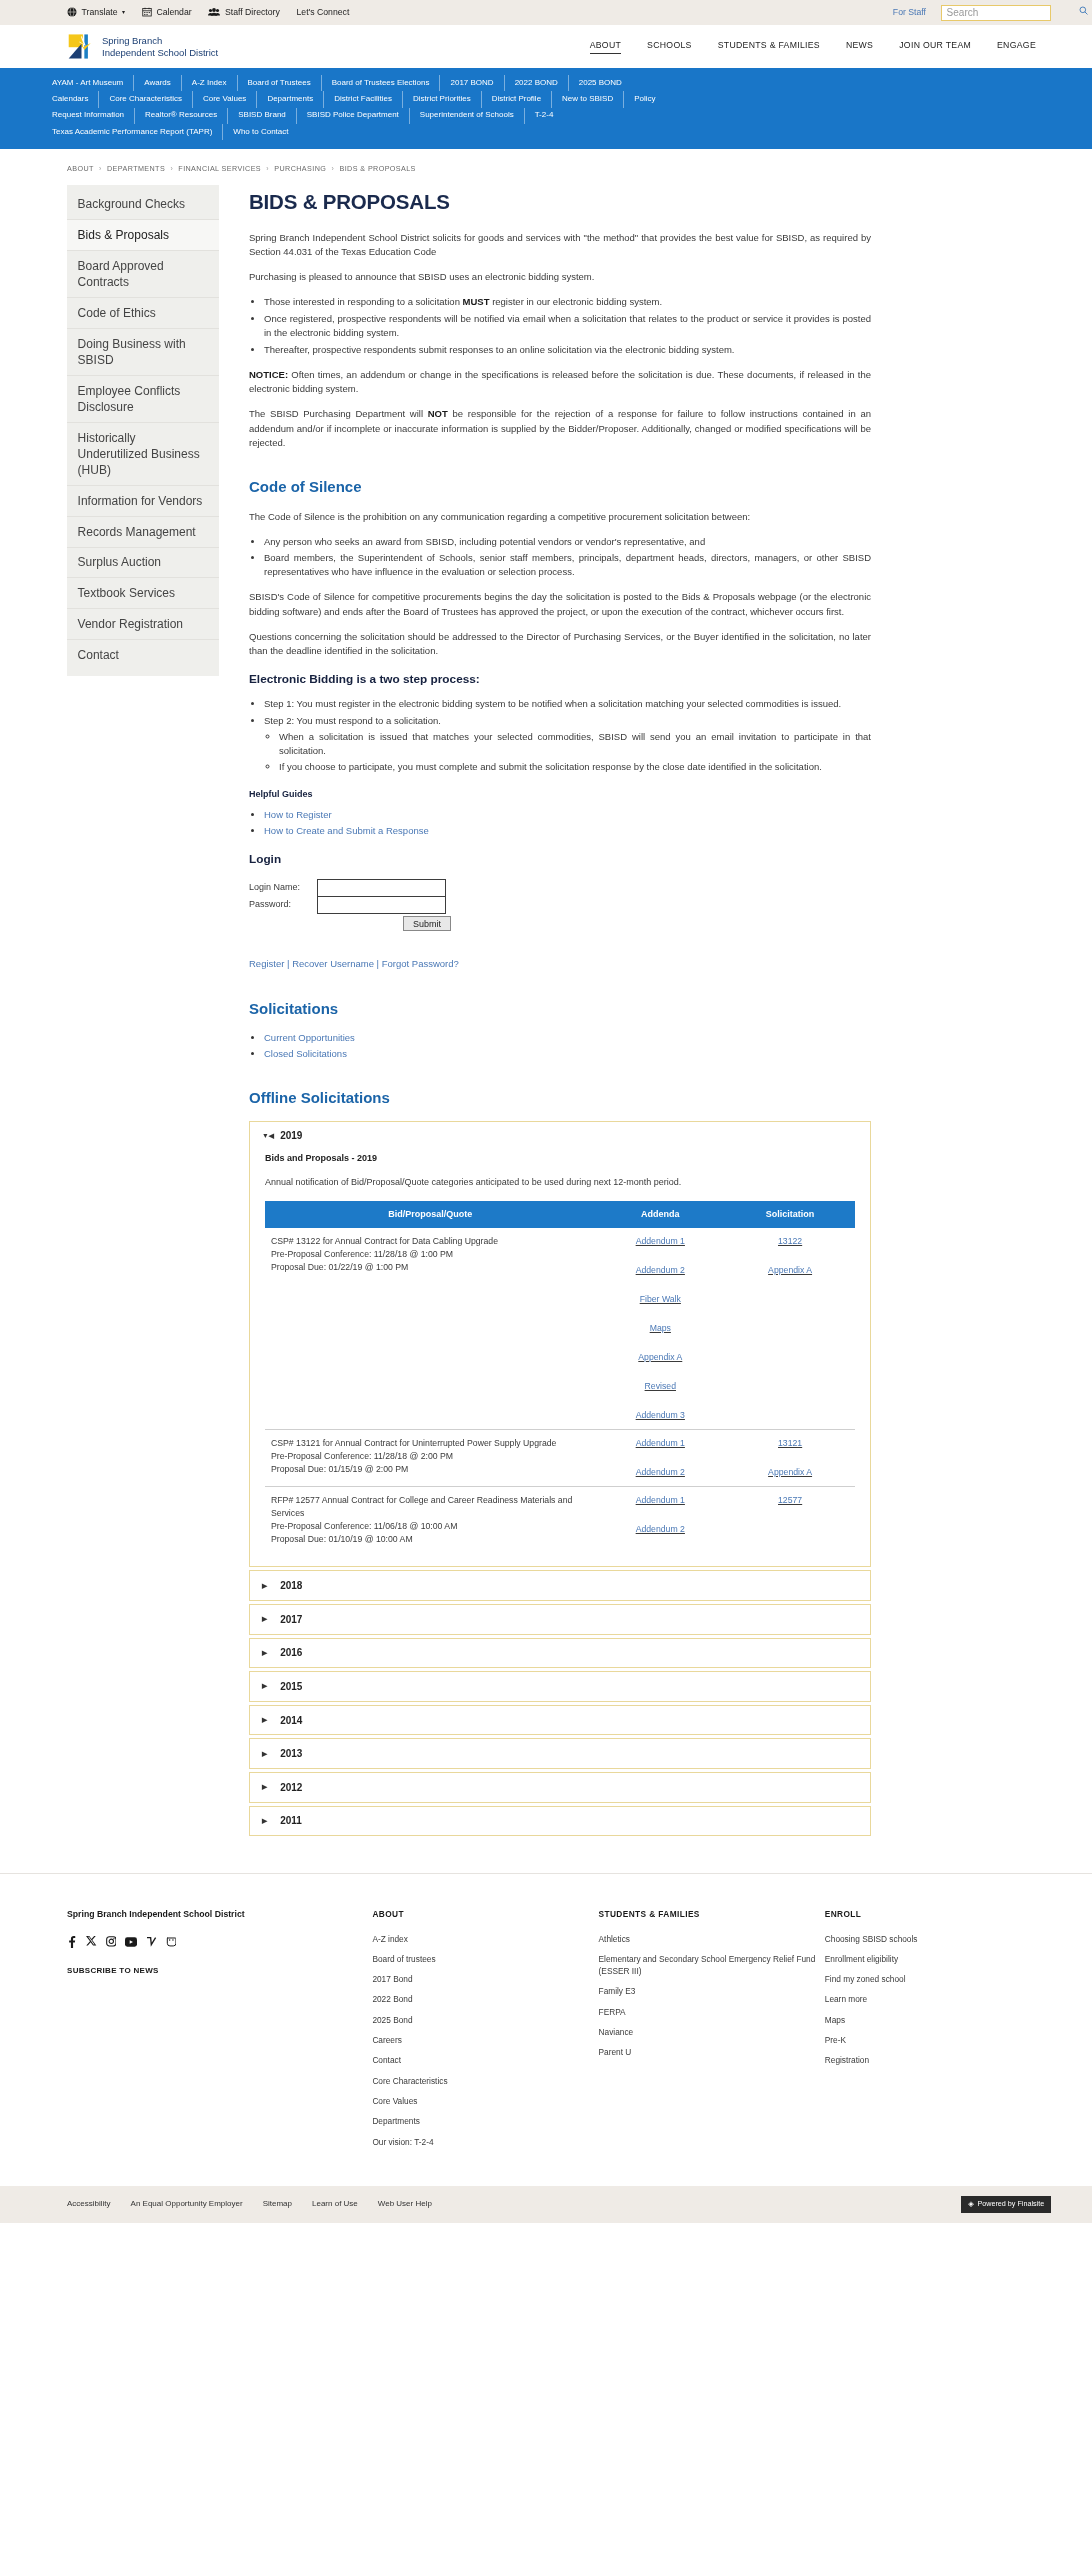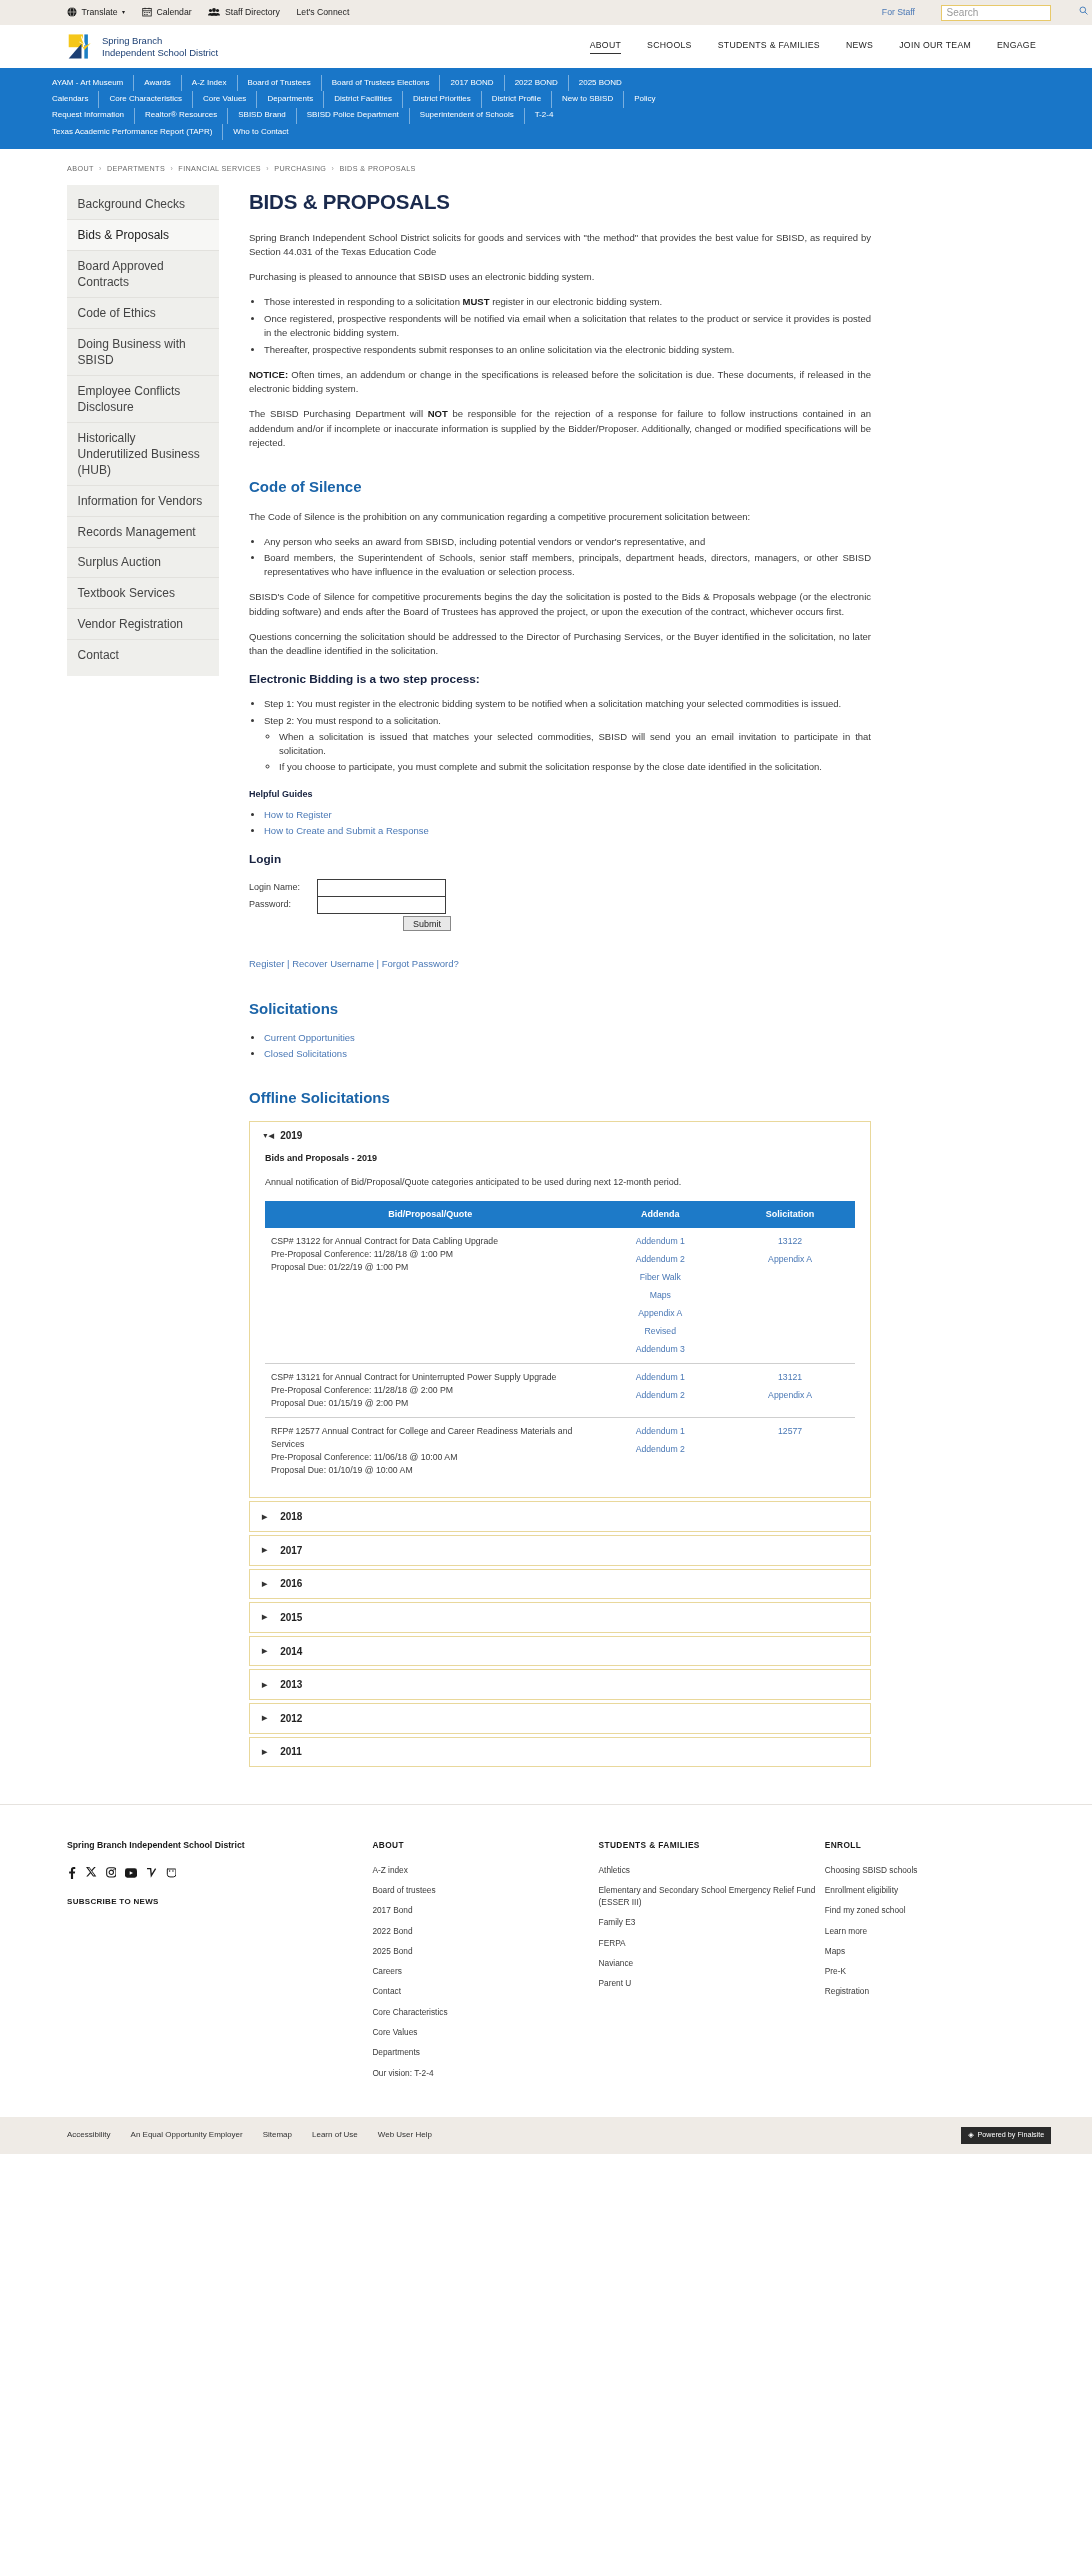--- a/index.html
+++ b/index.html
@@ -19,21 +19,21 @@
     height: 25px;
     display: flex;
     align-items: center;
     padding: 0 42px;
     font-size: 8.7px;
     color: #333;
   }
   .util-left { display: flex; align-items: center; gap: 16.7px; margin-left: 25px; }
   .util-item { display: flex; align-items: center; gap: 4.6px; cursor: pointer; color:#222; }
   .util-ico { display:inline-flex; align-items:center; justify-content:center; }
-  .util-right { margin-left: auto; display: flex; align-items: center; gap: 26px; }
+  .util-right { margin-left: auto; display: flex; align-items: center; gap: 15px; }
   .search-box {
     width: 110px; height: 16px; border: 0.8px solid #e8c96a; background: #fff;
     display: flex; align-items: center; padding: 0 4.6px;
   }
   .search-box input {
     border: none; outline: none; flex: 1; font-size: 10px;
     font-family: "Liberation Sans", sans-serif; color: #666; background: transparent;
   }
   .search-box input::placeholder { color: #9a9a9a; }
   .search-ico { color: #2f6fb5; font-size: 9px; }
@@ -135,21 +135,21 @@
   }
   table.sol-table thead th.col-bid { width: 56%; }
   table.sol-table thead th.col-add { width: 22%; }
   table.sol-table thead th.col-sol { width: 22%; }
   table.sol-table tbody td {
     font-size: 8.7px; padding: 6.8px 6px; vertical-align: top; color: #3a3a3a;
     border-bottom: 0.8px solid #cfcfcf;
   }
   table.sol-table tbody td.c { text-align: center; }
   table.sol-table tbody tr:last-child td { border-bottom: none; }
-  .link-stack { display: flex; flex-direction: column; gap: 5px; }
+  .link-stack { display: flex; flex-direction: column; gap: 16px; text-decoration: underline; }
   .cell-line { display: block; }
 
   
   .footer {
     background: #fff; border-top: 0.8px solid #e6e3df; margin-top: 34px;
     padding: 34px 42px 30px 67px; display: flex; gap: 0;
   }
   .f-col { flex: 1; }
   .f-col.brand { flex: 1.35; }
   .f-brandname { font-size: 8.7px; font-weight: bold; color: #1a1a1a; margin-bottom: 14.4px; }

